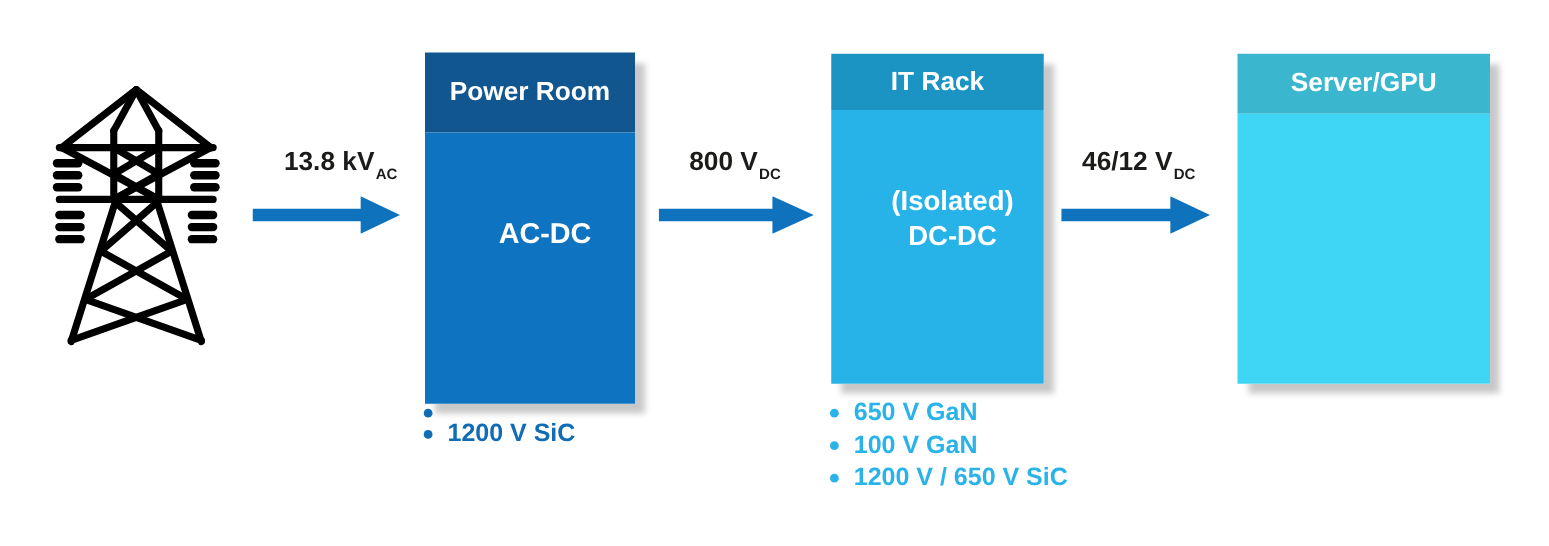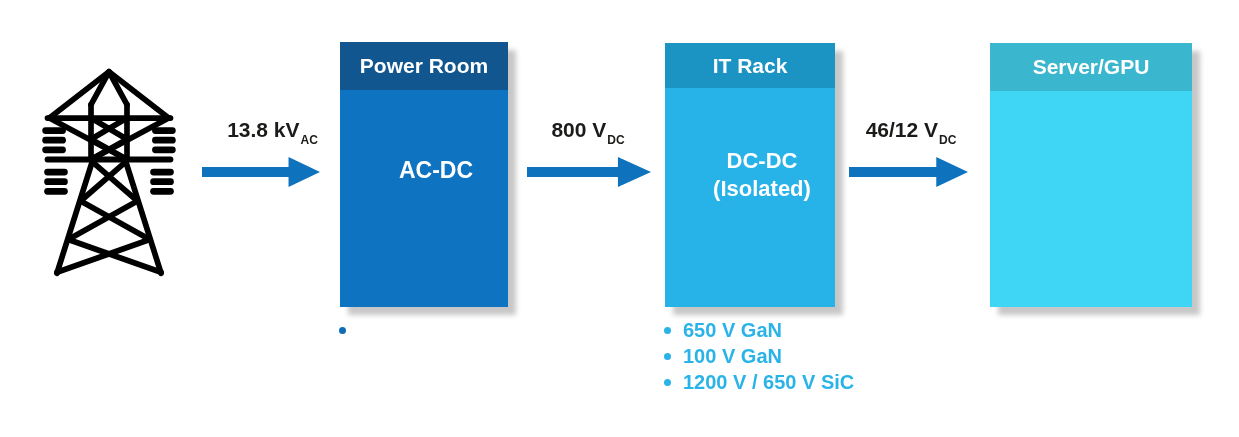--- a/index.html
+++ b/index.html
@@ -21,21 +21,21 @@
   }
   .arrow-label .sub{font-size:12px;font-weight:600;vertical-align:-7px;margin-left:1px;}
   
   .stage{position:absolute;box-shadow:8px 8px 5px rgba(0,0,0,0.22);}
   .stage-header{
     display:flex;align-items:center;justify-content:center;
     color:#fff;font-weight:bold;font-size:21px;
   }
   .stage-body{position:relative;color:#fff;font-weight:bold;}
   .stage-label{position:absolute;left:0;right:0;text-align:center;line-height:28px;margin-left:24px;}
-  .stage-0 .stage-header{height:48px;background:var(--power-room-header,#11568f);}
+  .stage-0 .stage-header{height:64px;background:var(--power-room-header,#11568f);}
   .stage-0 .stage-body{height:217px;background:var(--power-room-body,#0e73c1);font-size:23px;}
   .stage-0 .stage-label{top:66px;}
   .stage-1 .stage-header{height:45px;background:var(--it-rack-header,#1b94c4);}
   .stage-1 .stage-body{height:219px;background:var(--it-rack-body,#27b2e8);font-size:22px;}
   .stage-1 .stage-label{top:59px;}
   .stage-2 .stage-header{height:48px;background:var(--server-gpu-header,#3ab6ce);}
   .stage-2 .stage-body{height:216px;background:var(--server-gpu-body,#3fd6f6);}
   
   .bullets{position:absolute;font-size:20px;font-weight:bold;line-height:26px;white-space:nowrap;}
   .bullets-power{color:var(--bullets-power-room,#0f6cb5);}
@@ -109,41 +109,47 @@
   <svg class="arrow" style="left:527px;width:124px;" viewBox="0 0 120 30" preserveAspectRatio="none">
     <polygon points="0,10 88,10 88,0 120,15 88,30 88,20 0,20"></polygon>
   </svg>
 
   <div class="stage stage-1" style="left:665px;top:43px;width:170px;">
     <div class="stage-header">
       <span>IT Rack</span>
     </div>
     <div class="stage-body">
       <div class="stage-label">
+        <span class="bl">(Isolated)</span>
         <span class="bl">DC-DC</span>
-        <span class="bl">(Isolated)</span>
       </div>
     </div>
   </div>
 
   <div class="arrow-label" style="left:846px;width:130px;"><span>46/12 V</span><span class="sub">DC</span></div>
   <svg class="arrow" style="left:849px;width:119px;" viewBox="0 0 120 30" preserveAspectRatio="none">
     <polygon points="0,10 88,10 88,0 120,15 88,30 88,20 0,20"></polygon>
   </svg>
 
   <div class="stage stage-2" style="left:990px;top:43px;width:202px;">
     <div class="stage-header">
       <span>Server/GPU</span>
     </div>
     <div class="stage-body"></div>
   </div>
 
   <div class="bullets bullets-power" style="left:337px;top:317px;">
     <div class="bullet-item">
       <span class="dot"></span>
+    </div>
+    <div class="bullet-item">
+      <span class="dot"></span>
+      <span class="lines">
+        <span class="bl">1200 V SiC</span>
+      </span>
     </div>
   </div>
 
   <div class="bullets bullets-itrack" style="left:662px;top:317px;">
     <div class="bullet-item">
       <span class="dot"></span>
       <span class="lines">
         <span class="bl">650 V GaN</span>
       </span>
     </div>

